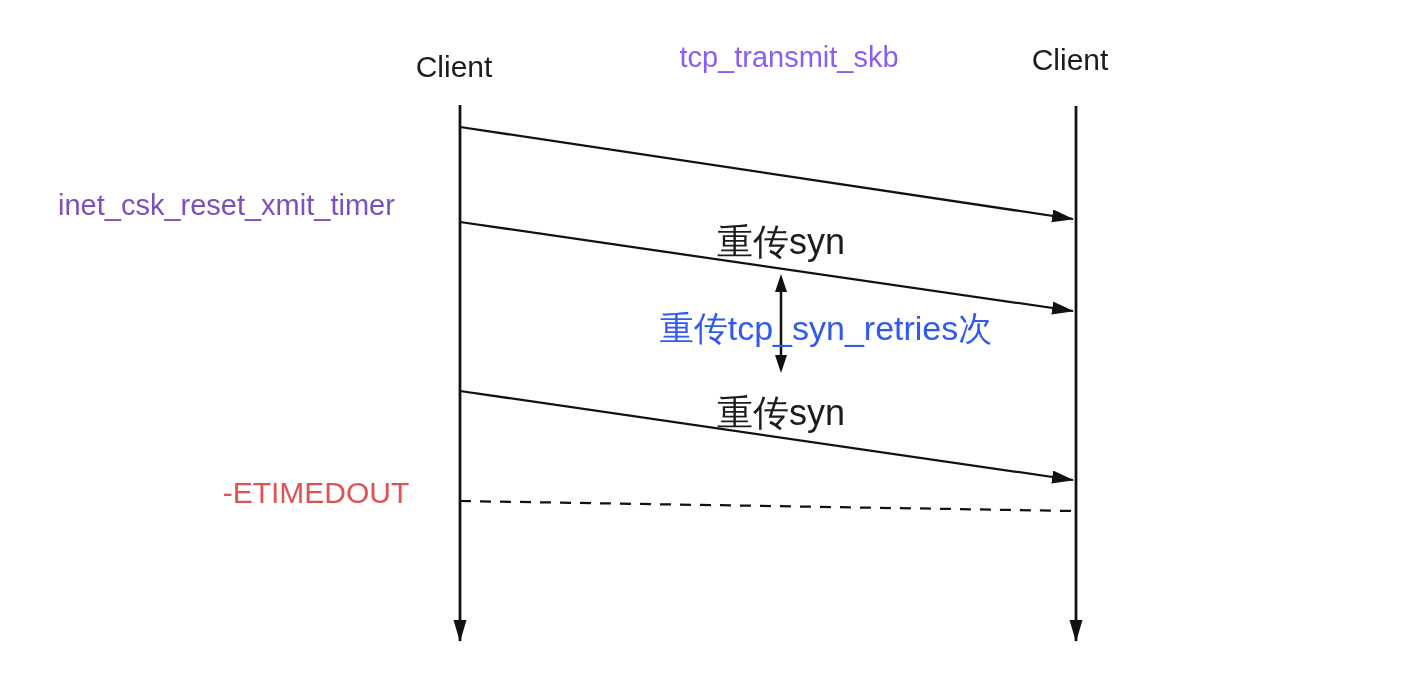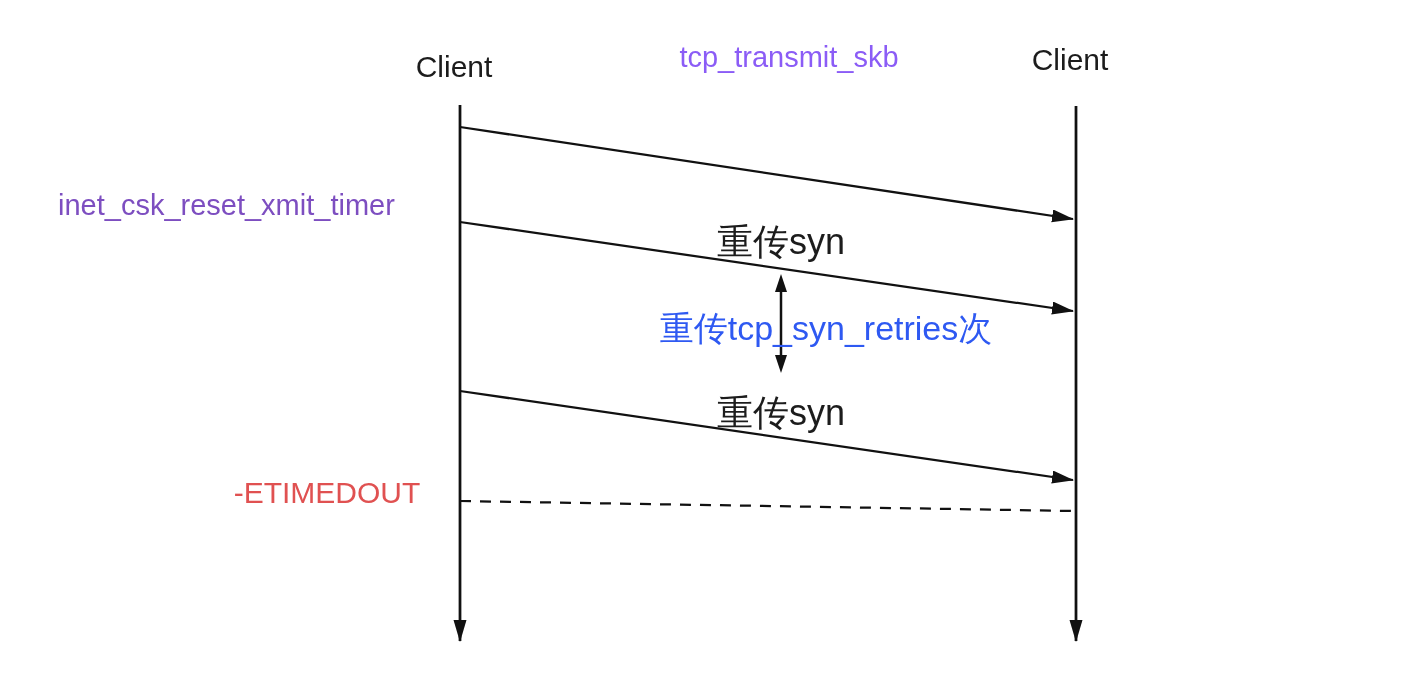--- a/index.html
+++ b/index.html
@@ -77,15 +77,15 @@
     <div>tcp_transmit_skb</div>
   </div>
 
   <div class="label side-note vcentered" style="left: 58px; top: 205px; color: rgb(125, 78, 192);">inet_csk_reset_xmit_timer</div>
 
   <div class="label msg-label centered" style="left:781px; top:242px;">重传syn</div>
   <div class="label msg-label centered" style="left:781px; top:413px;">重传syn</div>
 
   <div class="label retries-note centered" style="left: 798px; top: 329px; color: rgb(46, 89, 242); margin-left: 28px;">重传tcp_syn_retries次</div>
 
-  <div class="label timeout-note centered" style="left: 327px; top: 493px; color: rgb(224, 81, 81);">-ETIMEDOUT</div>
+  <div class="label timeout-note centered" style="left: 316px; top: 493px; color: rgb(224, 81, 81);">-ETIMEDOUT</div>
 
 </div>
 
 </body></html>

